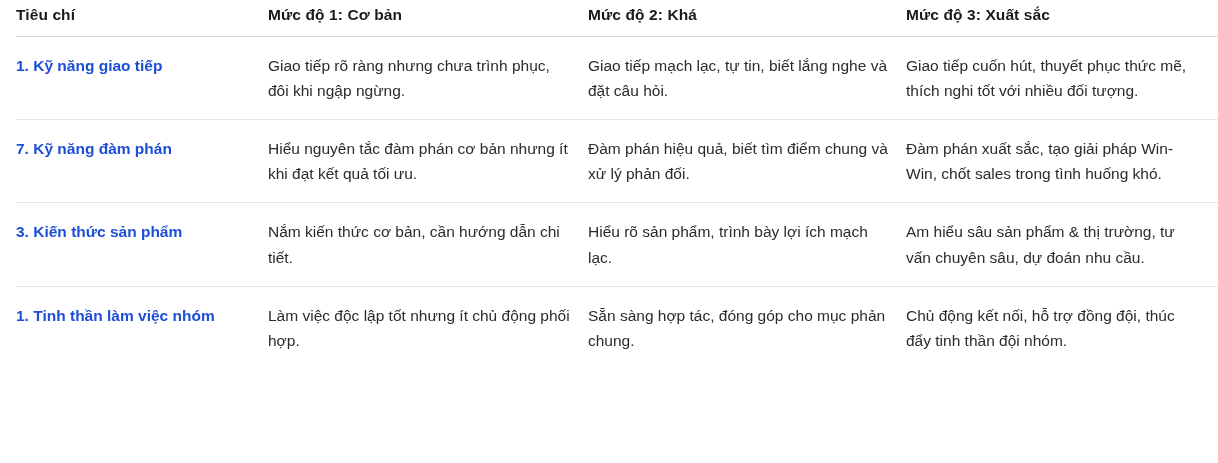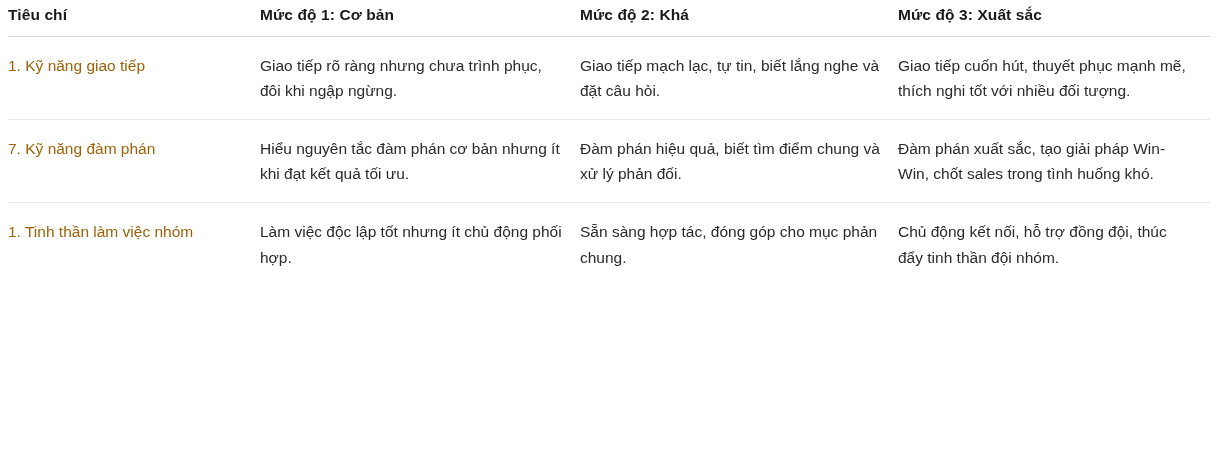--- a/index.html
+++ b/index.html
@@ -10,21 +10,21 @@
   body {
     width: 1218px;
     height: 463px;
     font-family: "Liberation Sans", sans-serif;
     color: #222222;
     -webkit-font-smoothing: antialiased;
   }
   .doc {
     width: 1216px;
     box-sizing: border-box;
-    padding: 0 8px;
+    padding: 0 16px;
   }
   table.rubric {
     width: 1202px;
     border-collapse: collapse;
     table-layout: fixed;
   }
   table.rubric col.c0 { width: 252px; }
   table.rubric col.c1 { width: 320px; }
   table.rubric col.c2 { width: 318px; }
   table.rubric col.c3 { width: 312px; }
@@ -44,22 +44,22 @@
     line-height: 1.62;
     vertical-align: top;
     padding: 16px 16px 16px 0;
     border-bottom: 1px solid #e6e6e6;
     color: #2b2b2b;
   }
   table.rubric tbody tr:last-child td {
     border-bottom: none;
   }
   table.rubric tbody td.crit {
-    font-weight: normal;
-    color: #a16207;
+    font-weight: bold;
+    color: #1d4ed8;
     padding-right: 22px;
     margin-left: 16px;
   }
 </style>
 </head>
 <body>
 
 <div class="doc">
   <table class="rubric">
     <colgroup>
@@ -74,27 +74,33 @@
         <th>Mức độ 1: Cơ bản</th>
         <th>Mức độ 2: Khá</th>
         <th>Mức độ 3: Xuất sắc</th>
       </tr>
     </thead>
     <tbody>
       <tr>
         <td class="crit">1. Kỹ năng giao tiếp</td>
         <td>Giao tiếp rõ ràng nhưng chưa trình phục, đôi khi ngập ngừng.</td>
         <td>Giao tiếp mạch lạc, tự tin, biết lắng nghe và đặt câu hỏi.</td>
-        <td>Giao tiếp cuốn hút, thuyết phục mạnh mẽ, thích nghi tốt với nhiều đối tượng.</td>
+        <td>Giao tiếp cuốn hút, thuyết phục thức mẽ, thích nghi tốt với nhiều đối tượng.</td>
       </tr>
       <tr>
         <td class="crit">7. Kỹ năng đàm phán</td>
         <td>Hiểu nguyên tắc đàm phán cơ bản nhưng ít khi đạt kết quả tối ưu.</td>
         <td>Đàm phán hiệu quả, biết tìm điểm chung và xử lý phản đối.</td>
         <td>Đàm phán xuất sắc, tạo giải pháp Win-Win, chốt sales trong tình huống khó.</td>
+      </tr>
+      <tr>
+        <td class="crit">3. Kiến thức sản phẩm</td>
+        <td>Nắm kiến thức cơ bản, cần hướng dẫn chi tiết.</td>
+        <td>Hiểu rõ sản phẩm, trình bày lợi ích mạch lạc.</td>
+        <td>Am hiểu sâu sản phẩm &amp; thị trường, tư vấn chuyên sâu, dự đoán nhu cầu.</td>
       </tr>
       <tr>
         <td class="crit">1. Tinh thần làm việc nhóm</td>
         <td>Làm việc độc lập tốt nhưng ít chủ động phối hợp.</td>
         <td>Sẵn sàng hợp tác, đóng góp cho mục phản chung.</td>
         <td>Chủ động kết nối, hỗ trợ đồng đội, thúc đẩy tinh thần đội nhóm.</td>
       </tr>
     </tbody>
   </table>
 </div>

